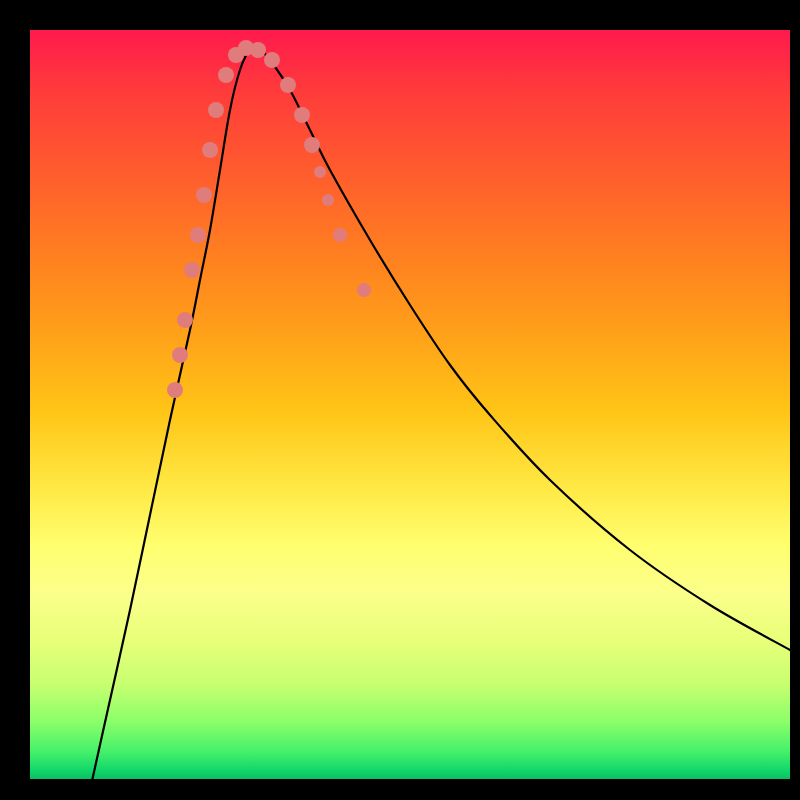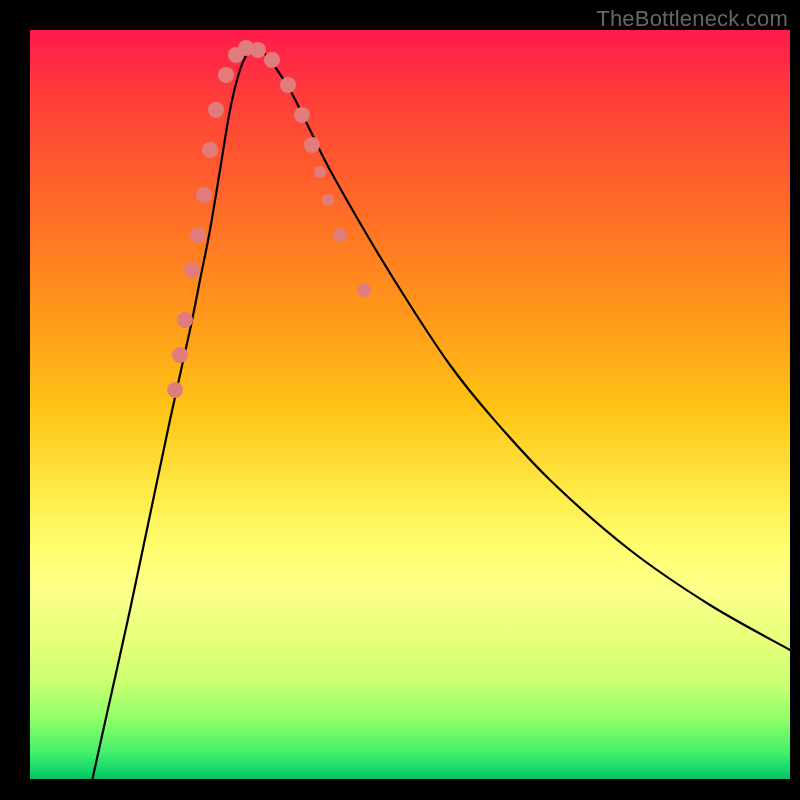--- a/index.html
+++ b/index.html
@@ -60,21 +60,20 @@
     left: 0;
     top: 0;
     width: 760px;
     height: 760px;
   }
 </style>
 </head>
 <body>
 
 <div class="stage">
-  <div class="watermark">TheBottleneck.com</div>
 
   <div class="plot-area">
     <svg class="curve" viewBox="0 0 760 760" preserveAspectRatio="none">
       <path id="curve-path" fill="none" stroke="#000000" stroke-width="2.2" stroke-linecap="round" d="M 60 760 C 63.3 745.0, 73.3 700.0, 80 670 C 86.7 640.0, 93.3 610.8, 100 580 C 106.7 549.2, 113.3 516.7, 120 485 C 126.7 453.3, 133.3 420.8, 140 390 C 146.7 359.2, 155.0 323.3, 160 300 C 165.0 276.7, 166.7 266.7, 170 250 C 173.3 233.3, 176.7 218.3, 180 200 C 183.3 181.7, 186.7 160.0, 190 140 C 193.3 120.0, 196.7 96.7, 200 80 C 203.3 63.3, 206.7 50.0, 210 40 C 213.3 30.0, 216.7 23.3, 220 20 C 223.3 16.7, 226.7 18.3, 230 20 C 233.3 21.7, 235.0 23.3, 240 30 C 245.0 36.7, 253.3 48.3, 260 60 C 266.7 71.7, 273.3 86.7, 280 100 C 286.7 113.3, 290.0 121.7, 300 140 C 310.0 158.3, 326.7 187.5, 340 210 C 353.3 232.5, 366.7 254.2, 380 275 C 393.3 295.8, 406.7 316.7, 420 335 C 433.3 353.3, 443.3 365.8, 460 385 C 476.7 404.2, 496.7 427.5, 520 450 C 543.3 472.5, 573.3 499.2, 600 520 C 626.7 540.8, 653.3 558.3, 680 575 C 706.7 591.7, 746.7 612.5, 760 620"></path>
       <g id="markers">
           <circle cx="145" cy="360" r="8" fill="#e17c7c"></circle>
           <circle cx="150" cy="325" r="8" fill="#e17c7c"></circle>
           <circle cx="155" cy="290" r="8" fill="#e17c7c"></circle>
           <circle cx="162" cy="240" r="8" fill="#e17c7c"></circle>
           <circle cx="168" cy="205" r="8" fill="#e17c7c"></circle>

